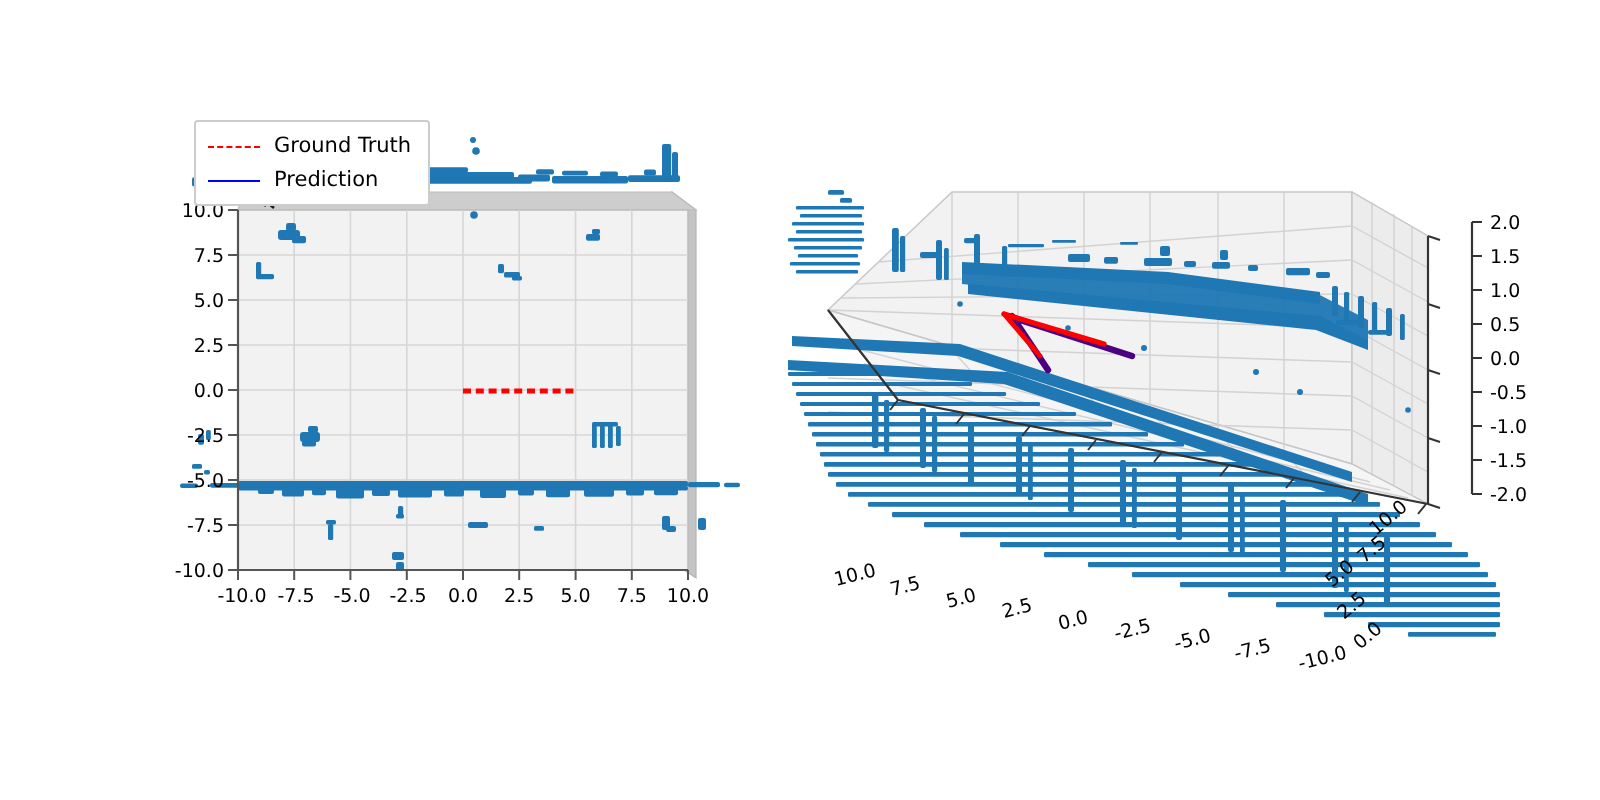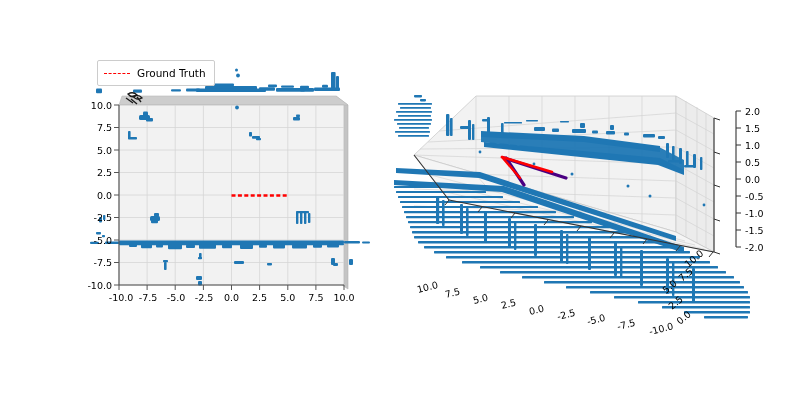--- a/index.html
+++ b/index.html
@@ -265,20 +265,24 @@
         <path d="M126,98 l7,5"></path>
         <path d="M131,99 l6,5"></path>
         <path d="M137,97 l4,5"></path>
       </g>
     </svg>
 
     <div class="legend" id="legend-left">
       <div class="legend-row">
         <span class="legend-swatch" style="border-top-color:#ff0000; border-top-style:dashed;"></span>
         <span class="legend-label">Ground Truth</span>
+      </div>
+      <div class="legend-row">
+        <span class="legend-swatch" style="border-top-color:#0000ff; border-top-style:solid;"></span>
+        <span class="legend-label">Prediction</span>
       </div>
     </div>
   </div>
 
   <div class="panel" id="panel-right">
     <svg class="plot-svg" id="svg-right" viewBox="0 0 400 400">
 
       <polygon points="30,155 92,96 292,96 292,232" fill="#f2f2f2" stroke="#c6c6c6" stroke-width="0.7"></polygon>
 
       <polygon points="292,96 292,232 330,252 330,118" fill="#ececec" stroke="#c6c6c6" stroke-width="0.7"></polygon>

